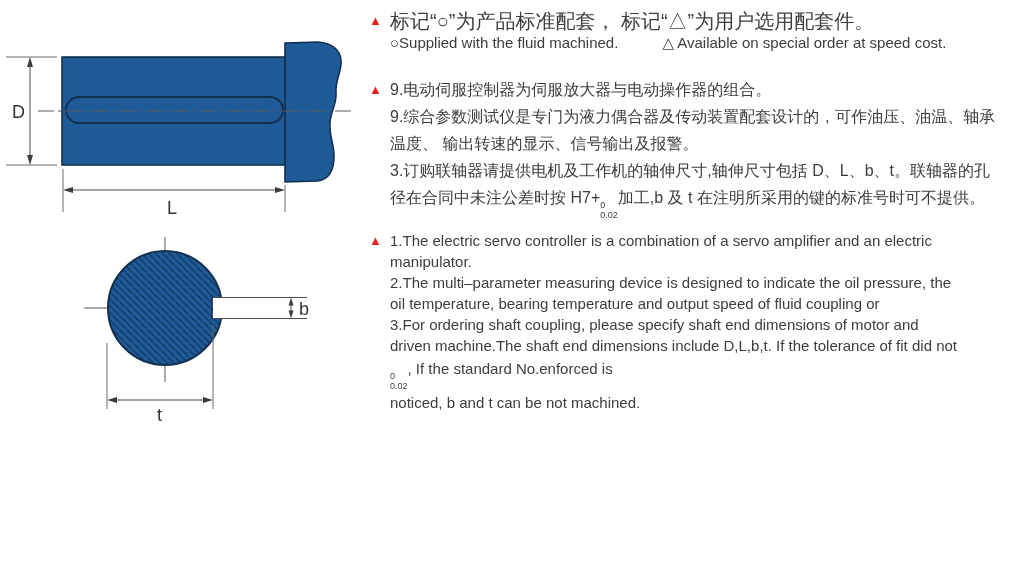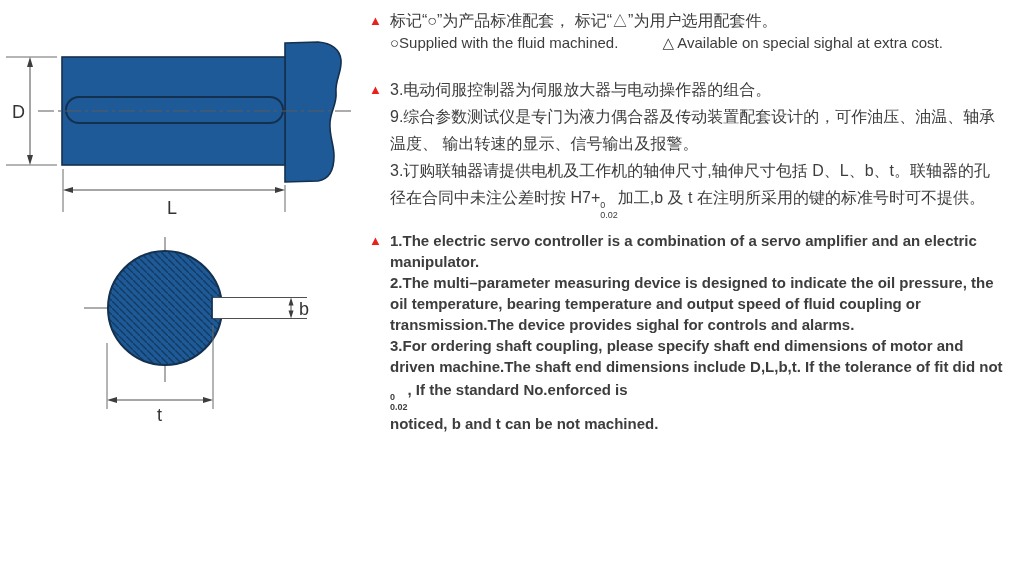--- a/index.html
+++ b/index.html
@@ -15,29 +15,29 @@
   .cline   { stroke:#5a5a5a; stroke-width:1; }
   .arrow   { fill:#3d3d3d; stroke:none; }
   .dimtext { fill:#333333; font-size:18px; font-family:"Liberation Sans",sans-serif; }
   .notch-edge { stroke:#4f4f4f; stroke-width:1.2; }
 
   
   .note { position:absolute; left:369px; width:652px; color:#3d3d3d; display:flex; align-items:flex-start; }
   .note .tri { color:#e8211d; font-size:13px; line-height:22px; width:21px; flex:0 0 21px; }
   .note-body { flex:1; }
   .legend { top:10px; }
-  .legend .line { font-size:16px; line-height:22px; white-space:nowrap; }
+  .legend .line { font-size:20px; line-height:22px; white-space:nowrap; }
   .legend .line.en { font-size:15px; }
   .legend .opt { margin-left:44px; }
 
   .cn-block { top:76px; }
   .cn-block .line { font-size:16px; line-height:27px; white-space:nowrap; }
 
   .en-block { top:230px; }
-  .en-block .line { font-size:15px; line-height:21px; white-space:nowrap;font-weight:bold; }
+  .en-block .line { font-size:15px; line-height:21px; white-space:nowrap; }
   .en-block .line.tol { line-height:26px; }
 
   
   .stack { display:inline-flex; flex-direction:column; vertical-align:-0.55em;
            font-size:9px; line-height:1.15; text-align:left; }
 </style>
 </head>
 <body>
 
 <div class="page">
@@ -109,49 +109,48 @@
         <text x="157" y="421" class="dimtext" font-size="17">t</text>
       </g>
     </g>
   </svg>
 
   <section class="note legend">
     <span class="tri">▲</span>
     <div class="note-body">
       <div class="line cn">标记“○”为产品标准配套， 标记“△”为用户选用配套件。</div>
       <div class="line en">
-        <span>○Supplied with the fluid machined.</span><span class="opt">△ Available on special sighal at extra cost.</span>
+        <span>○Supplied with the fluid machined.</span><span class="opt">△ Available on special order at speed cost.</span>
       </div>
     </div>
   </section>
 
   <section class="note cn-block">
     <span class="tri" style="line-height:27px">▲</span>
     <div class="note-body">
-      <div class="line">3.电动伺服控制器为伺服放大器与电动操作器的组合。</div>
+      <div class="line">9.电动伺服控制器为伺服放大器与电动操作器的组合。</div>
       <div class="line">9.综合参数测试仪是专门为液力偶合器及传动装置配套设计的，可作油压、油温、轴承</div>
       <div class="line">温度、 输出转速的显示、信号输出及报警。</div>
       <div class="line">3.订购联轴器请提供电机及工作机的轴伸尺寸,轴伸尺寸包括 D、L、b、t。联轴器的孔</div>
       <div class="line">
         <span>径在合同中未注公差时按 H7+</span><span class="stack">
             <span>0</span>
             <span>0.02</span>
           </span><span>加工,b 及 t 在注明所采用的键的标准号时可不提供。</span>
       </div>
     </div>
   </section>
 
   <section class="note en-block">
     <span class="tri" style="line-height:21px">▲</span>
     <div class="note-body">
       <div class="line">1.The electric servo controller is a combination of a servo amplifier and an electric</div>
       <div class="line">manipulator.</div>
       <div class="line">2.The multi–parameter measuring device is designed to indicate the oil pressure, the</div>
       <div class="line">oil temperature, bearing temperature and output speed of fluid coupling or</div>
-      <div class="line">transmission.The device provides sighal for controls and alarms.</div>
       <div class="line">3.For ordering shaft coupling, please specify shaft end dimensions of motor and</div>
       <div class="line">driven machine.The shaft end dimensions include D,L,b,t. If the tolerance of fit did not</div>
       <div class="line tol">
         <span class="stack">
             <span>0</span>
             <span>0.02</span>
           </span><span>, If the standard No.enforced is</span>
       </div>
       <div class="line">noticed, b and t can be not machined.</div>
     </div>

